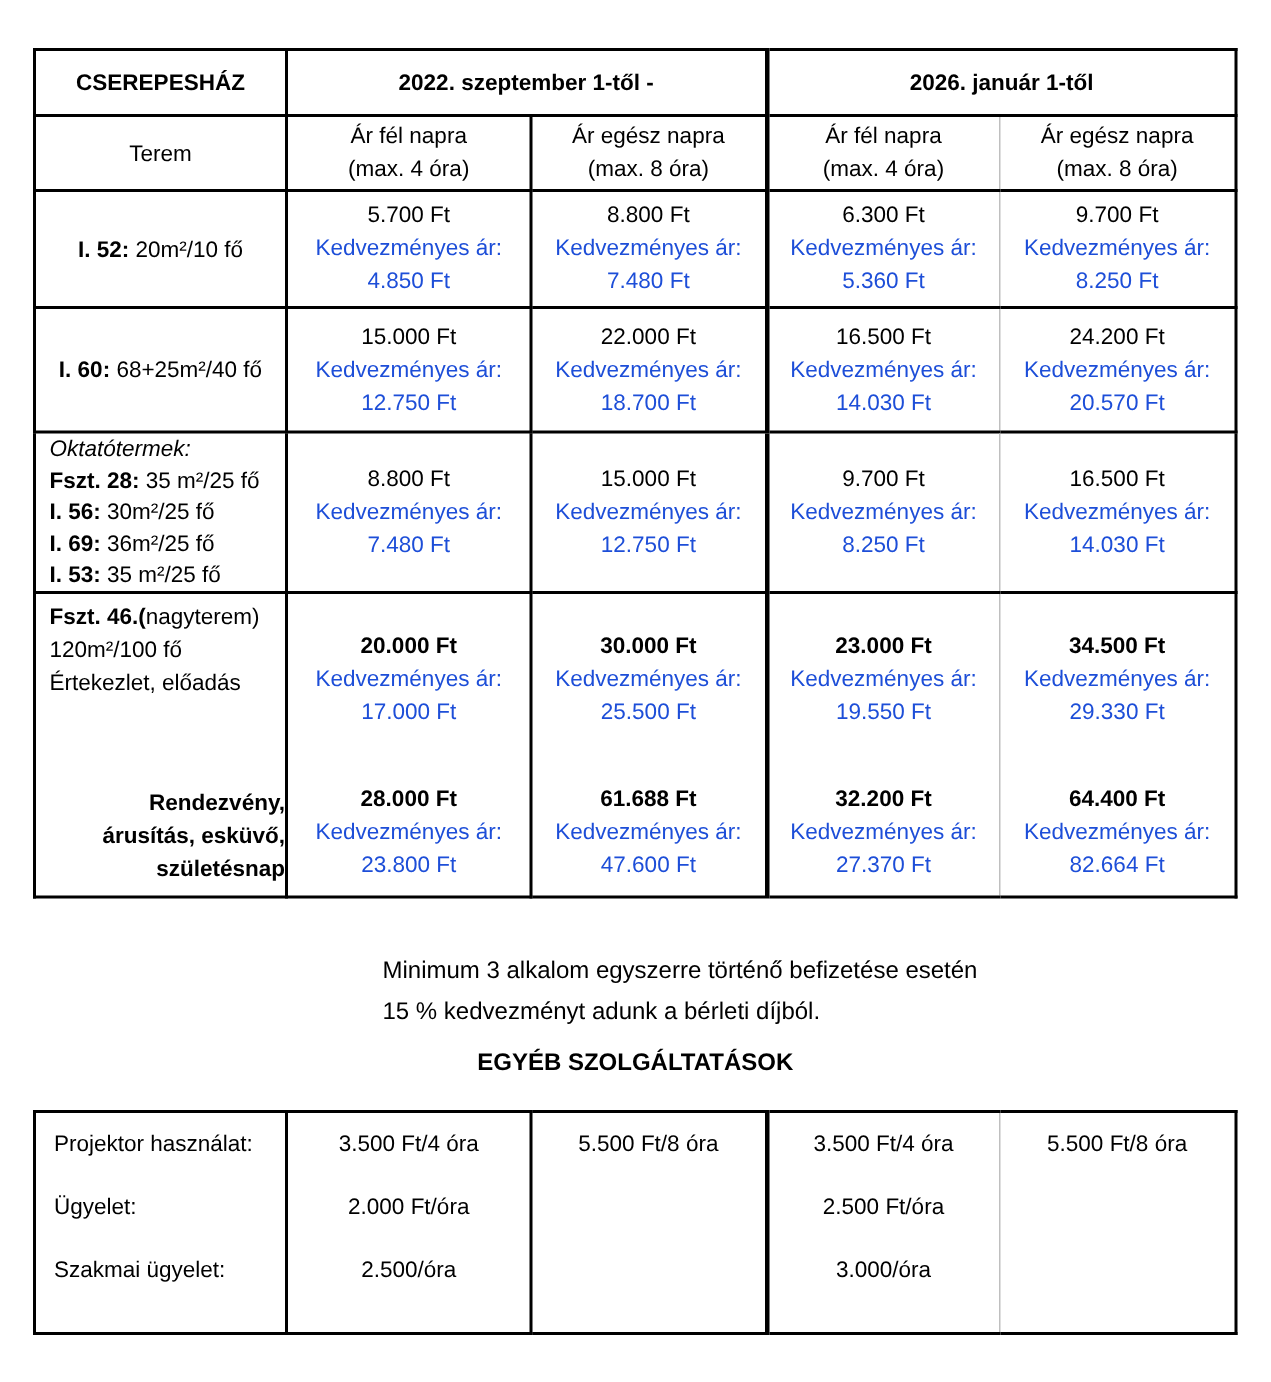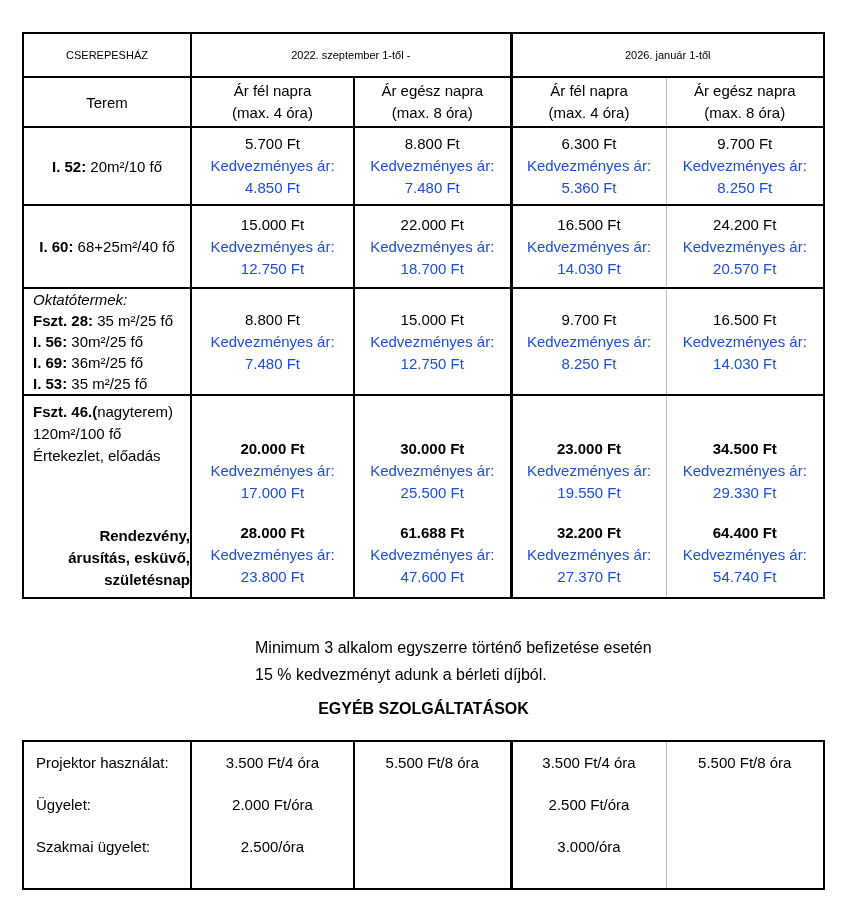--- a/index.html
+++ b/index.html
@@ -6,21 +6,21 @@
   body {
     width:847px; height:921px; position:relative;
     background:#ffffff; color:#000;
     font-family:"Liberation Sans", sans-serif;
   }
   table { border-collapse:collapse; table-layout:fixed; }
   td { border:2px solid #000; padding:0; font-size:15px; text-align:center; vertical-align:middle; }
 
   
   .main-table { position:absolute; left:22px; top:32px; width:801px; }
-  .main-table .row-a td { height:42px; font-weight:normal; font-size:11px; }
+  .main-table .row-a td { height:42px; font-weight:bold; font-size:15px; }
   .main-table .row-b td { height:48px; }
   .main-table .r1 td { height:76px; }
   .main-table .r2 td { height:81px; }
   .main-table .r3 td { height:101px; }
   .main-table .r4 td { height:194px; }
 
   
   td.div-r { border-right:3px solid #000; }
   td.div-l { border-left:3px solid #000; }
   td.lt-r  { border-right:1px solid #BFBFBF; }
@@ -31,21 +31,21 @@
   .b { font-weight:bold; }
   .it { font-style:italic; }
 
   .label-left { text-align:left; padding-left:9px; line-height:21px; }
   .room-label { line-height:21px; }
 
   .tall { height:190px; display:flex; flex-direction:column; }
   .tall-label { justify-content:space-between; padding:5px 0 6px 0; }
   .tall-label .top { text-align:left; padding-left:9px; line-height:22px; }
   .tall-label .bottom { text-align:right; line-height:22px; font-weight:bold;margin-top:36px; }
-  .tall-prices { justify-content:flex-end; gap:18px; padding-bottom:8px; }
+  .tall-prices { justify-content:flex-end; gap:36px; padding-bottom:8px; }
   .blk { line-height:22px; }
 
   
   .note { position:absolute; left:255px; top:634px; font-size:16px; line-height:27px; text-align:left; }
   .svc-title { position:absolute; left:0; top:700px; width:847px; text-align:center; font-weight:bold; font-size:16px; }
 
   
   .svc-table { position:absolute; left:22px; top:740px; width:801px; }
   .svc-table td { height:146px; vertical-align:top; padding-top:0; }
   .svc-line { line-height:42px; }
@@ -232,21 +232,21 @@
     <td class="lt-l">
       <div class="tall tall-prices">
         <div class="blk">
           <div class="b">34.500 Ft</div>
           <div class="red">Kedvezményes ár:</div>
           <div class="red">29.330 Ft</div>
         </div>
         <div class="blk">
           <div class="b">64.400 Ft</div>
           <div class="red">Kedvezményes ár:</div>
-          <div class="red">54.740 Ft</div>
+          <div class="red">82.664 Ft</div>
         </div>
       </div>
     </td>
   </tr>
 </tbody>
   </table>
 
 <div class="note">
   <div>Minimum 3 alkalom egyszerre történő befizetése esetén</div>
   <div>15 % kedvezményt adunk a bérleti díjból.</div>

